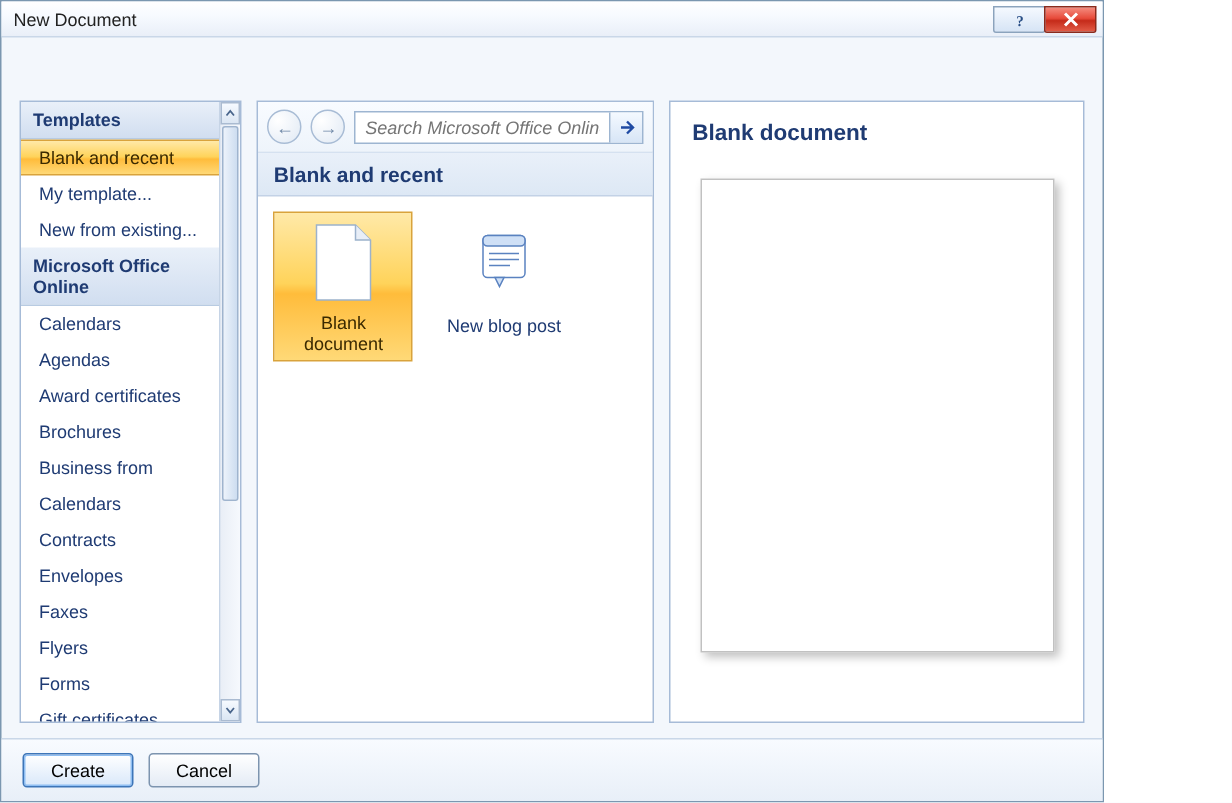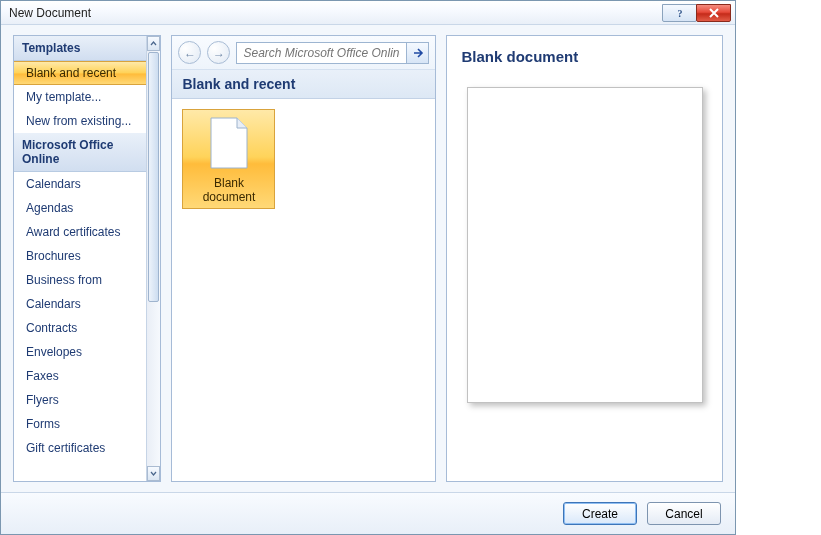--- a/index.html
+++ b/index.html
@@ -38,21 +38,21 @@
   .body {
     flex: 1;
     padding: 10px 12px 10px 12px;
     display: flex;
     gap: 10px;
     overflow: hidden;
   }
   .panel {
     border: 1px solid #a6bbd7;
     background: #fff;
-    display: flex; flex-direction: column;
+    display: flex; flex-direction: column; margin-top: 32px;
   }
   .sidebar-wrap {
     width: 162px;
     position: relative;
     display:flex;
   }
   .sidebar {
     flex:1;
     overflow: hidden;
     position: relative;
@@ -188,21 +188,21 @@
     width: 236px; height: 316px;
     margin: 10px auto 0;
     background:#fff;
     border:1px solid #c1c1c1;
     box-shadow: 3px 3px 6px rgba(0,0,0,.25);
   }
 
   .footer {
     height: 42px;
     border-top: 1px solid #c9d7e8;
-    display:flex; align-items:center; justify-content:flex-end;
+    display:flex; align-items:center; 
     padding: 0 14px; gap:10px;
     background: linear-gradient(to bottom,#f8fbff,#e8eff8);
   }
   .btn {
     min-width: 74px; height: 23px;
     border:1px solid #7d94af;
     background: linear-gradient(to bottom,#ffffff,#e4ebf5);
     border-radius: 3px;
     font-size:12px;
     display:flex; align-items:center; justify-content:center;
@@ -296,20 +296,33 @@
       <div class="items">
         <div class="item selected">
           <div class="thumb">
             <svg width="44" height="54" viewBox="0 0 44 54">
               <path d="M4 2 H30 L40 12 V52 H4 Z" fill="#fff" stroke="#9cb2cc"></path>
               <path d="M30 2 V12 H40" fill="#e8eef7" stroke="#9cb2cc"></path>
             </svg>
           </div>
           <div class="label">Blank document</div>
         </div>
+        <div class="item">
+          <div class="thumb">
+            <svg width="44" height="54" viewBox="0 0 44 54">
+              <rect x="8" y="8" width="28" height="28" rx="3" fill="#fff" stroke="#5a82c0"></rect>
+              <rect x="8" y="8" width="28" height="7" rx="3" fill="#cfe0f6" stroke="#5a82c0"></rect>
+              <line x1="12" y1="20" x2="32" y2="20" stroke="#5a82c0"></line>
+              <line x1="12" y1="24" x2="32" y2="24" stroke="#5a82c0"></line>
+              <line x1="12" y1="28" x2="26" y2="28" stroke="#5a82c0"></line>
+              <path d="M16 36 L22 36 L19 42 Z" fill="#cfe0f6" stroke="#5a82c0"></path>
+            </svg>
+          </div>
+          <div class="label">New blog post</div>
+        </div>
       </div>
     </div>
 
     <div class="panel preview">
       <div class="preview-title">Blank document</div>
       <div class="preview-page"></div>
     </div>
   </div>
 
   <div class="footer">

